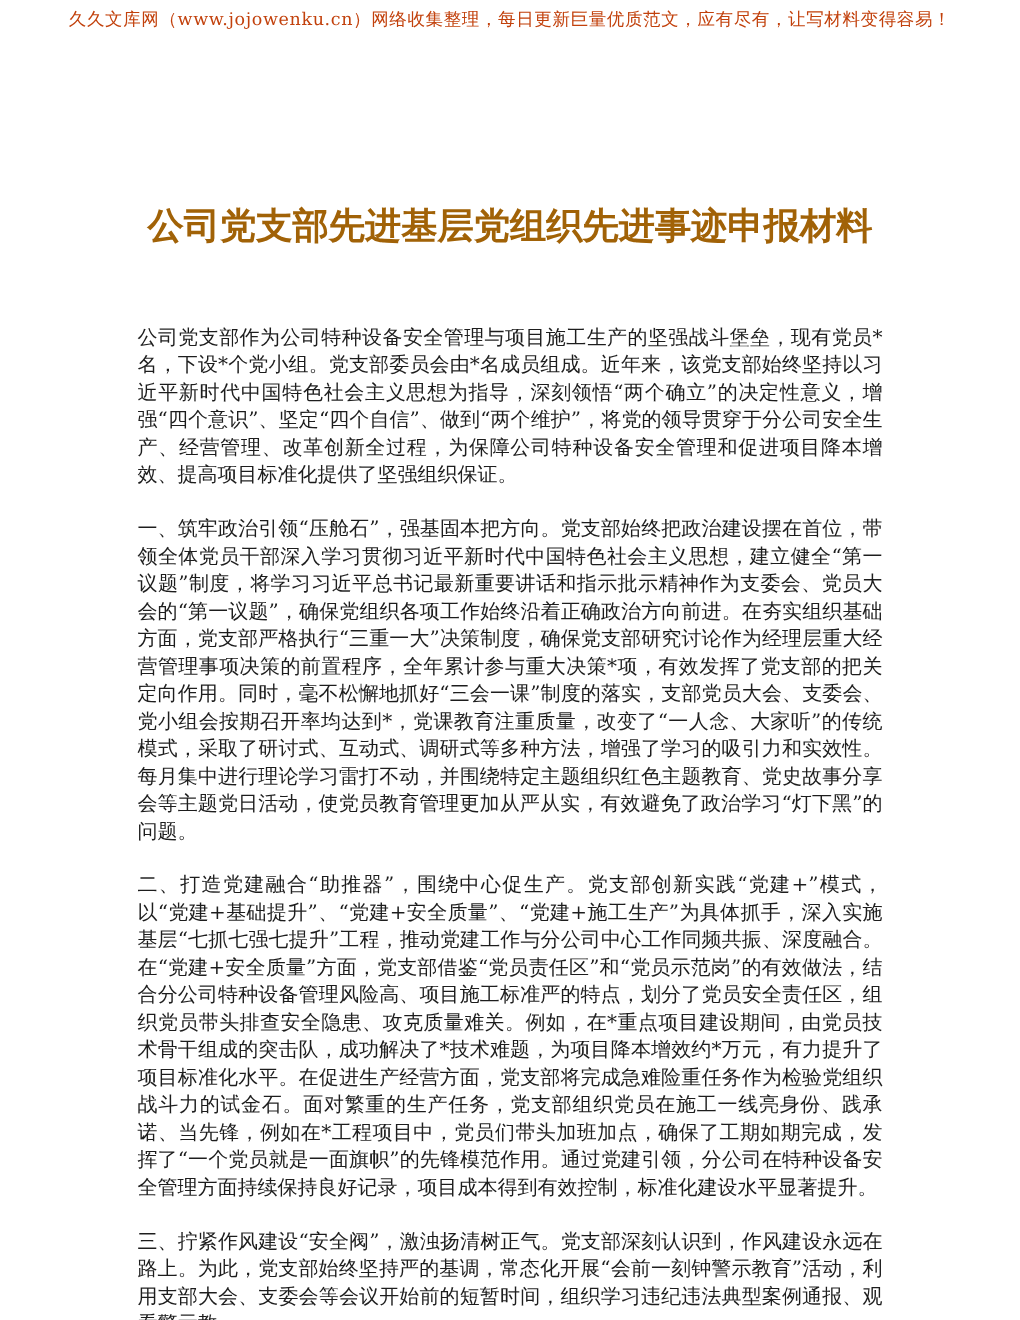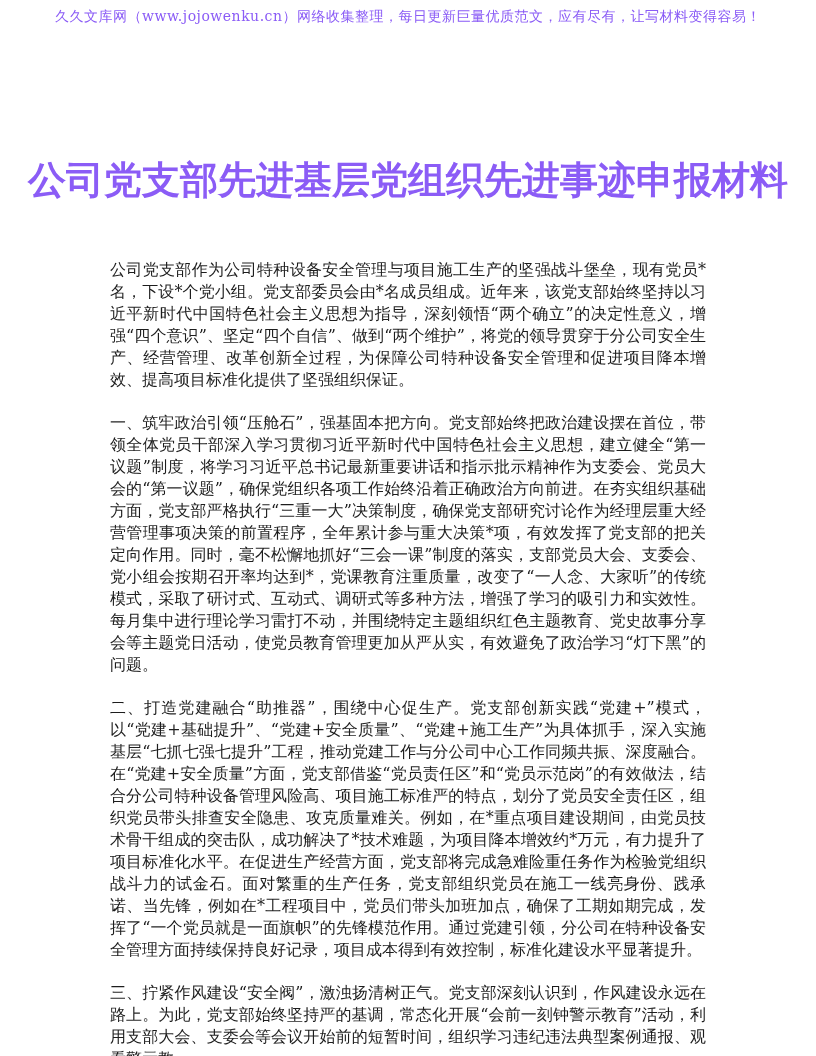--- a/index.html
+++ b/index.html
@@ -22,42 +22,42 @@
     font-size: 14px;
     line-height: 20px;
     letter-spacing: 0.5px;
     white-space: nowrap;
   }
   .doc-title {
     margin: 134px 0 0 0;
     text-align: center;
     font-family: "DejaVu Sans", sans-serif;
     font-weight: bold;
-    font-size: 38px;
+    font-size: 29px;
     line-height: 40px;
-    color: #8b5cf6;
+    color: #a16207;
   }
   .doc-body {
     margin: 59px 110px 0 110px;
     font-size: 16px;
     line-height: 22px;
     color: #1d1d1d;
     text-align: justify;
     text-justify: inter-ideograph;
   }
   .doc-body p {
     margin: 13px 0 21px 0;
   }
 </style>
 </head>
 <body>
 
 <div class="page">
 
-  <div class="watermark" style="color: #8b5cf6;">久久文库网（www.jojowenku.cn）网络收集整理，每日更新巨量优质范文，应有尽有，让写材料变得容易！</div>
+  <div class="watermark" style="color: #c2410c;">久久文库网（www.jojowenku.cn）网络收集整理，每日更新巨量优质范文，应有尽有，让写材料变得容易！</div>
 
   <h1 class="doc-title">公司党支部先进基层党组织先进事迹申报材料</h1>
 
   <div class="doc-body">
     <p>公司党支部作为公司特种设备安全管理与项目施工生产的坚强战斗堡垒，现有党员*名，下设*个党小组。党支部委员会由*名成员组成。近年来，该党支部始终坚持以习近平新时代中国特色社会主义思想为指导，深刻领悟“两个确立”的决定性意义，增强“四个意识”、坚定“四个自信”、做到“两个维护”，将党的领导贯穿于分公司安全生产、经营管理、改革创新全过程，为保障公司特种设备安全管理和促进项目降本增效、提高项目标准化提供了坚强组织保证。</p>
     <p>一、筑牢政治引领“压舱石”，强基固本把方向。党支部始终把政治建设摆在首位，带领全体党员干部深入学习贯彻习近平新时代中国特色社会主义思想，建立健全“第一议题”制度，将学习习近平总书记最新重要讲话和指示批示精神作为支委会、党员大会的“第一议题”，确保党组织各项工作始终沿着正确政治方向前进。在夯实组织基础方面，党支部严格执行“三重一大”决策制度，确保党支部研究讨论作为经理层重大经营管理事项决策的前置程序，全年累计参与重大决策*项，有效发挥了党支部的把关定向作用。同时，毫不松懈地抓好“三会一课”制度的落实，支部党员大会、支委会、党小组会按期召开率均达到*，党课教育注重质量，改变了“一人念、大家听”的传统模式，采取了研讨式、互动式、调研式等多种方法，增强了学习的吸引力和实效性。每月集中进行理论学习雷打不动，并围绕特定主题组织红色主题教育、党史故事分享会等主题党日活动，使党员教育管理更加从严从实，有效避免了政治学习“灯下黑”的问题。</p>
     <p>二、打造党建融合“助推器”，围绕中心促生产。党支部创新实践“党建+”模式，以“党建+基础提升”、“党建+安全质量”、“党建+施工生产”为具体抓手，深入实施基层“七抓七强七提升”工程，推动党建工作与分公司中心工作同频共振、深度融合。在“党建+安全质量”方面，党支部借鉴“党员责任区”和“党员示范岗”的有效做法，结合分公司特种设备管理风险高、项目施工标准严的特点，划分了党员安全责任区，组织党员带头排查安全隐患、攻克质量难关。例如，在*重点项目建设期间，由党员技术骨干组成的突击队，成功解决了*技术难题，为项目降本增效约*万元，有力提升了项目标准化水平。在促进生产经营方面，党支部将完成急难险重任务作为检验党组织战斗力的试金石。面对繁重的生产任务，党支部组织党员在施工一线亮身份、践承诺、当先锋，例如在*工程项目中，党员们带头加班加点，确保了工期如期完成，发挥了“一个党员就是一面旗帜”的先锋模范作用。通过党建引领，分公司在特种设备安全管理方面持续保持良好记录，项目成本得到有效控制，标准化建设水平显著提升。</p>
     <p>三、拧紧作风建设“安全阀”，激浊扬清树正气。党支部深刻认识到，作风建设永远在路上。为此，党支部始终坚持严的基调，常态化开展“会前一刻钟警示教育”活动，利用支部大会、支委会等会议开始前的短暂时间，组织学习违纪违法典型案例通报、观看警示教</p>
   </div>
 

